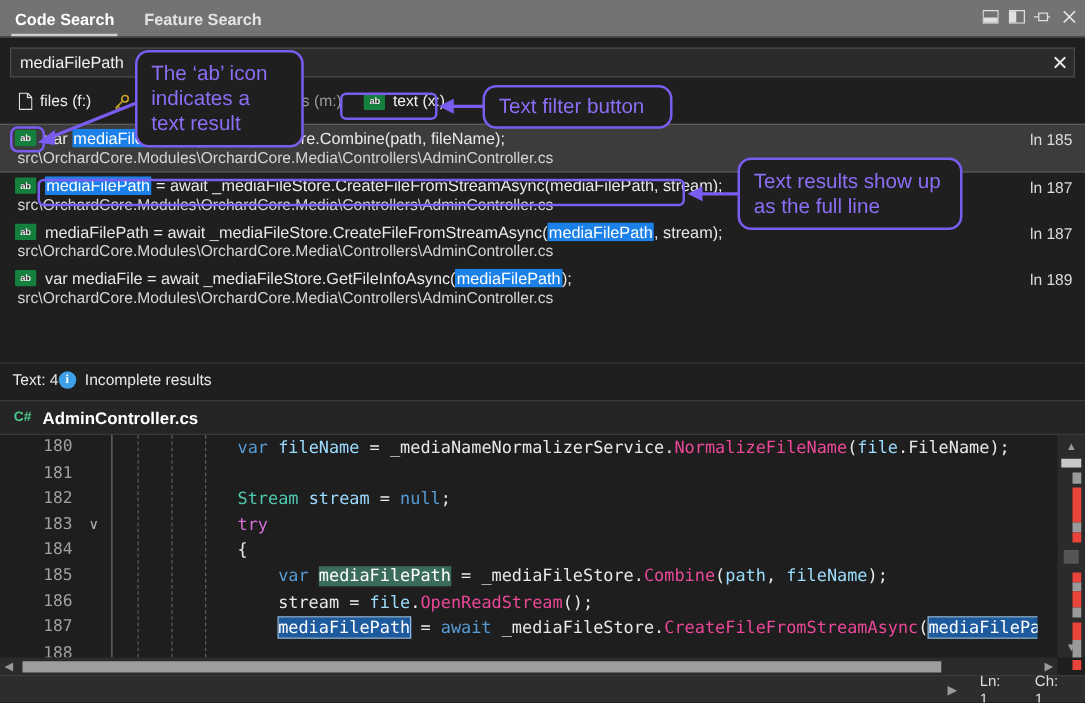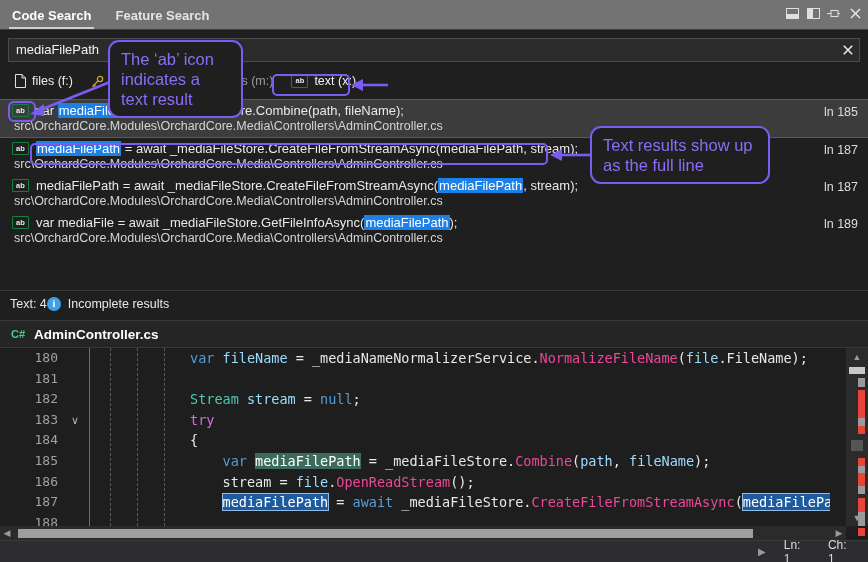--- a/index.html
+++ b/index.html
@@ -55,21 +55,21 @@
     font-size:12.5px;
   }
   .chip {
     display:flex; align-items:center; gap:6px; padding:3px 7px; border-radius:2px;
     color:#9b9b9b; white-space:nowrap; cursor:default;
   }
   .chip.text-chip { color:#f0f0f0; }
   .chip .lbl { font-size:12.5px; }
   .ab-badge {
     display:inline-flex; align-items:center; justify-content:center;
-    width:17px; height:13px; border:1px solid #15803d; border-radius:1px;
+    width:17px; height:13px; border:5px solid #15803d; border-radius:1px;
     font-size:7.5px; font-weight:700; letter-spacing:0px; color:#e9e9e9;
     font-family:"Liberation Sans", sans-serif; line-height:1;
   }
   .doc-ico { width:11px; height:14px; position:relative; }
   .doc-ico svg { display:block; }
   .type-ico svg, .member-ico svg { display:block; }
 
   
   .results { margin-top:4px; position:relative; }
   .result {
@@ -391,18 +391,21 @@
 
   <svg class="anno-arrow" style="left:0px; top:0px; width:868px; height:562px;">
     <path d="M592,155 L560,155" stroke="#7b5cf0" stroke-width="2.6" fill="none"></path>
     <path d="M550,155 L562,149 L562,161 Z" fill="#7b5cf0"></path>
   </svg>
 
   <div class="callout" style="left:108px; top:40px; width:135px;">
     <span>The ‘ab’ icon indicates a text result</span>
   </div>
 
+  <div class="callout" style="left:386px; top:68px; width:152px; display:flex; align-items:center; height:35px;">
+    <span>Text filter button</span>
+  </div>
 
   <div class="callout" style="left:590px; top:126px; width:180px;">
     <span>Text results show up as the full line</span>
   </div>
 
 </div>
 
 </body></html>

